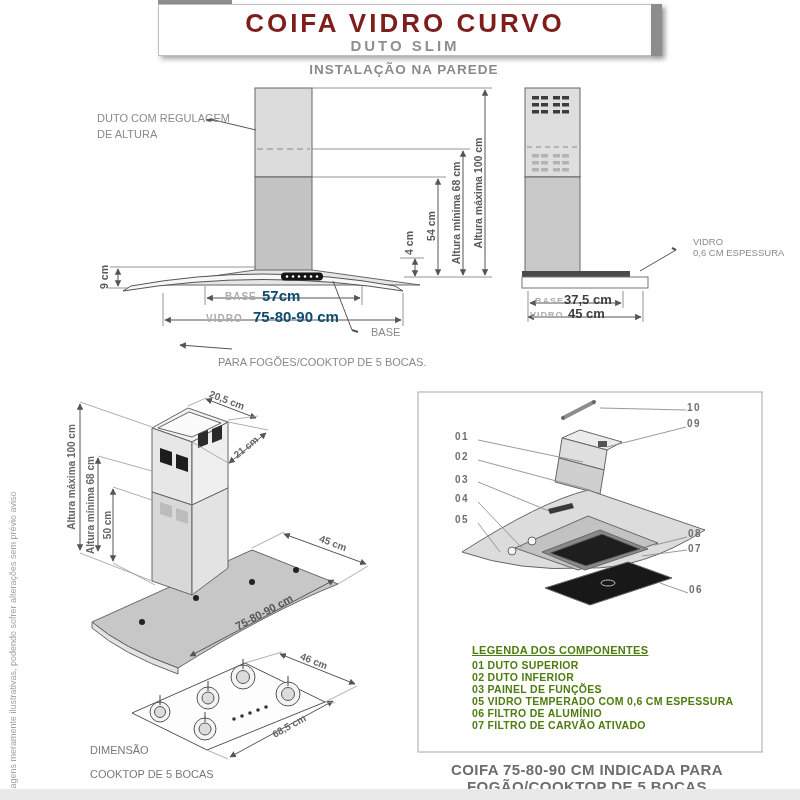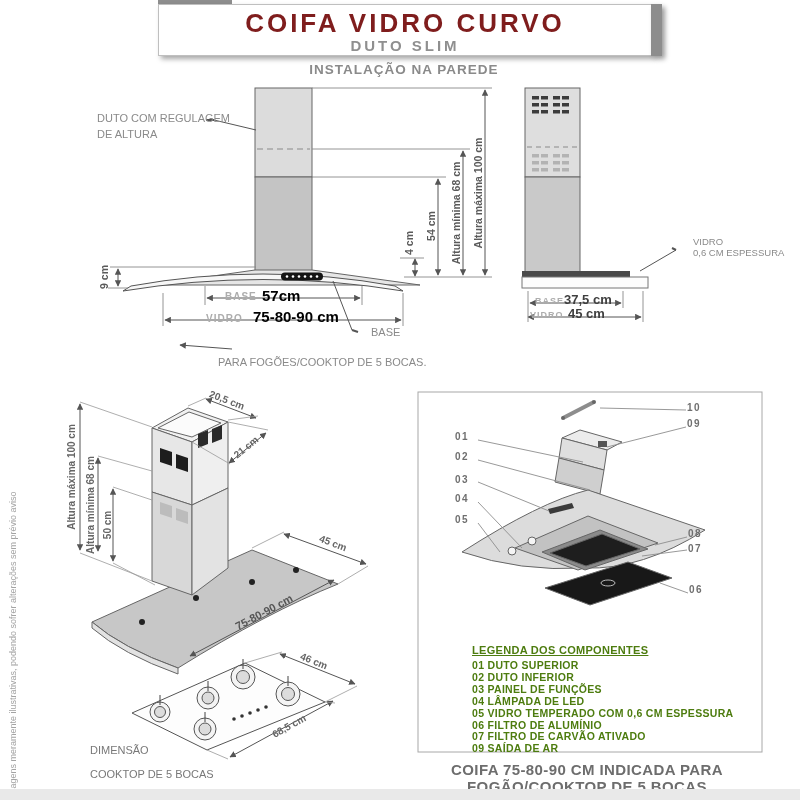--- a/index.html
+++ b/index.html
@@ -16,21 +16,21 @@
           box-shadow:3px 3px 5px rgba(0,0,0,.4);}
   .banner .t1{font-size:26px;font-weight:bold;color:#7f1d1d;letter-spacing:3px;margin-top:3px;}
   .banner .t2{font-size:15px;font-weight:bold;color:#8f8f8f;letter-spacing:3px;margin-top:-2px;}
   .heading{position:absolute;left:158px;top:62px;width:492px;text-align:center;
            font-size:13.5px;font-weight:bold;color:#8a8a8a;letter-spacing:1px;}
   
   .lbl{position:absolute;font-weight:normal;color:#8a8a8a;font-size:11px;white-space:nowrap;padding-left:13px;}
   .dim{position:absolute;font-weight:bold;color:#5a5a5a;font-size:10.5px;white-space:nowrap;}
   .rot{transform:translate(-50%,-50%) rotate(-90deg);transform-origin:center;}
   .small-word{position:absolute;font-weight:bold;color:#adadad;font-size:10px;letter-spacing:1px;white-space:nowrap;}
-  .big-val{position:absolute;font-weight:bold;color:#000000;font-size:15px;white-space:nowrap;}
+  .big-val{position:absolute;font-weight:bold;color:#0c4a6e;font-size:15px;white-space:nowrap;}
   .mid-val{position:absolute;font-weight:bold;color:#3f3f3f;font-size:13px;white-space:nowrap;}
   .callout{position:absolute;font-weight:bold;color:#6f6f6f;font-size:10px;letter-spacing:1.5px;white-space:nowrap;}
   .legend{position:absolute;left:472px;top:644px;color:#4d7c0f;font-weight:bold;}
   .legend .ltitle{font-size:11px;text-decoration:underline;margin-bottom:4px;letter-spacing:.3px;}
   .legend .litem{font-size:10.5px;line-height:11.9px;letter-spacing:.3px;}
   .caption{position:absolute;left:408px;top:761px;width:358px;text-align:center;
            font-size:15px;font-weight:bold;color:#6d6d6d;letter-spacing:.4px;}
   .side-note{position:absolute;left:13px;top:645px;font-size:9px;color:#a3a3a3;white-space:nowrap;
              transform:translate(-50%,-50%) rotate(-90deg);}
   .bottom-strip{position:absolute;left:0;top:789px;width:800px;height:11px;background:#e9e9e9;}
@@ -344,23 +344,21 @@
   <div class="callout" style="left:688px;top:543px;">07</div>
   <div class="callout" style="left:688px;top:528px;">08</div>
   <div class="callout" style="left:687px;top:418px;">09</div>
   <div class="callout" style="left:687px;top:402px;">10</div>
 
   <div class="legend">
     <div class="ltitle">LEGENDA DOS COMPONENTES</div>
     <div class="litem">01 DUTO SUPERIOR</div>
     <div class="litem">02 DUTO INFERIOR</div>
     <div class="litem">03 PAINEL DE FUNÇÕES</div>
-    <div class="litem">04 LÂMPADA DE LED</div>
     <div class="litem">05 VIDRO TEMPERADO COM 0,6 CM ESPESSURA</div>
     <div class="litem">06 FILTRO DE ALUMÍNIO</div>
     <div class="litem">07 FILTRO DE CARVÃO ATIVADO</div>
-    <div class="litem">09 SAÍDA DE AR</div>
   </div>
 
   <div class="caption">COIFA 75-80-90 CM INDICADA PARA FOGÃO/COOKTOP DE 5 BOCAS</div>
   <div class="side-note">Imagens meramente ilustrativas, podendo sofrer alterações sem prévio aviso</div>
   <div class="bottom-strip"></div>
 </div>
 
 </body></html>

